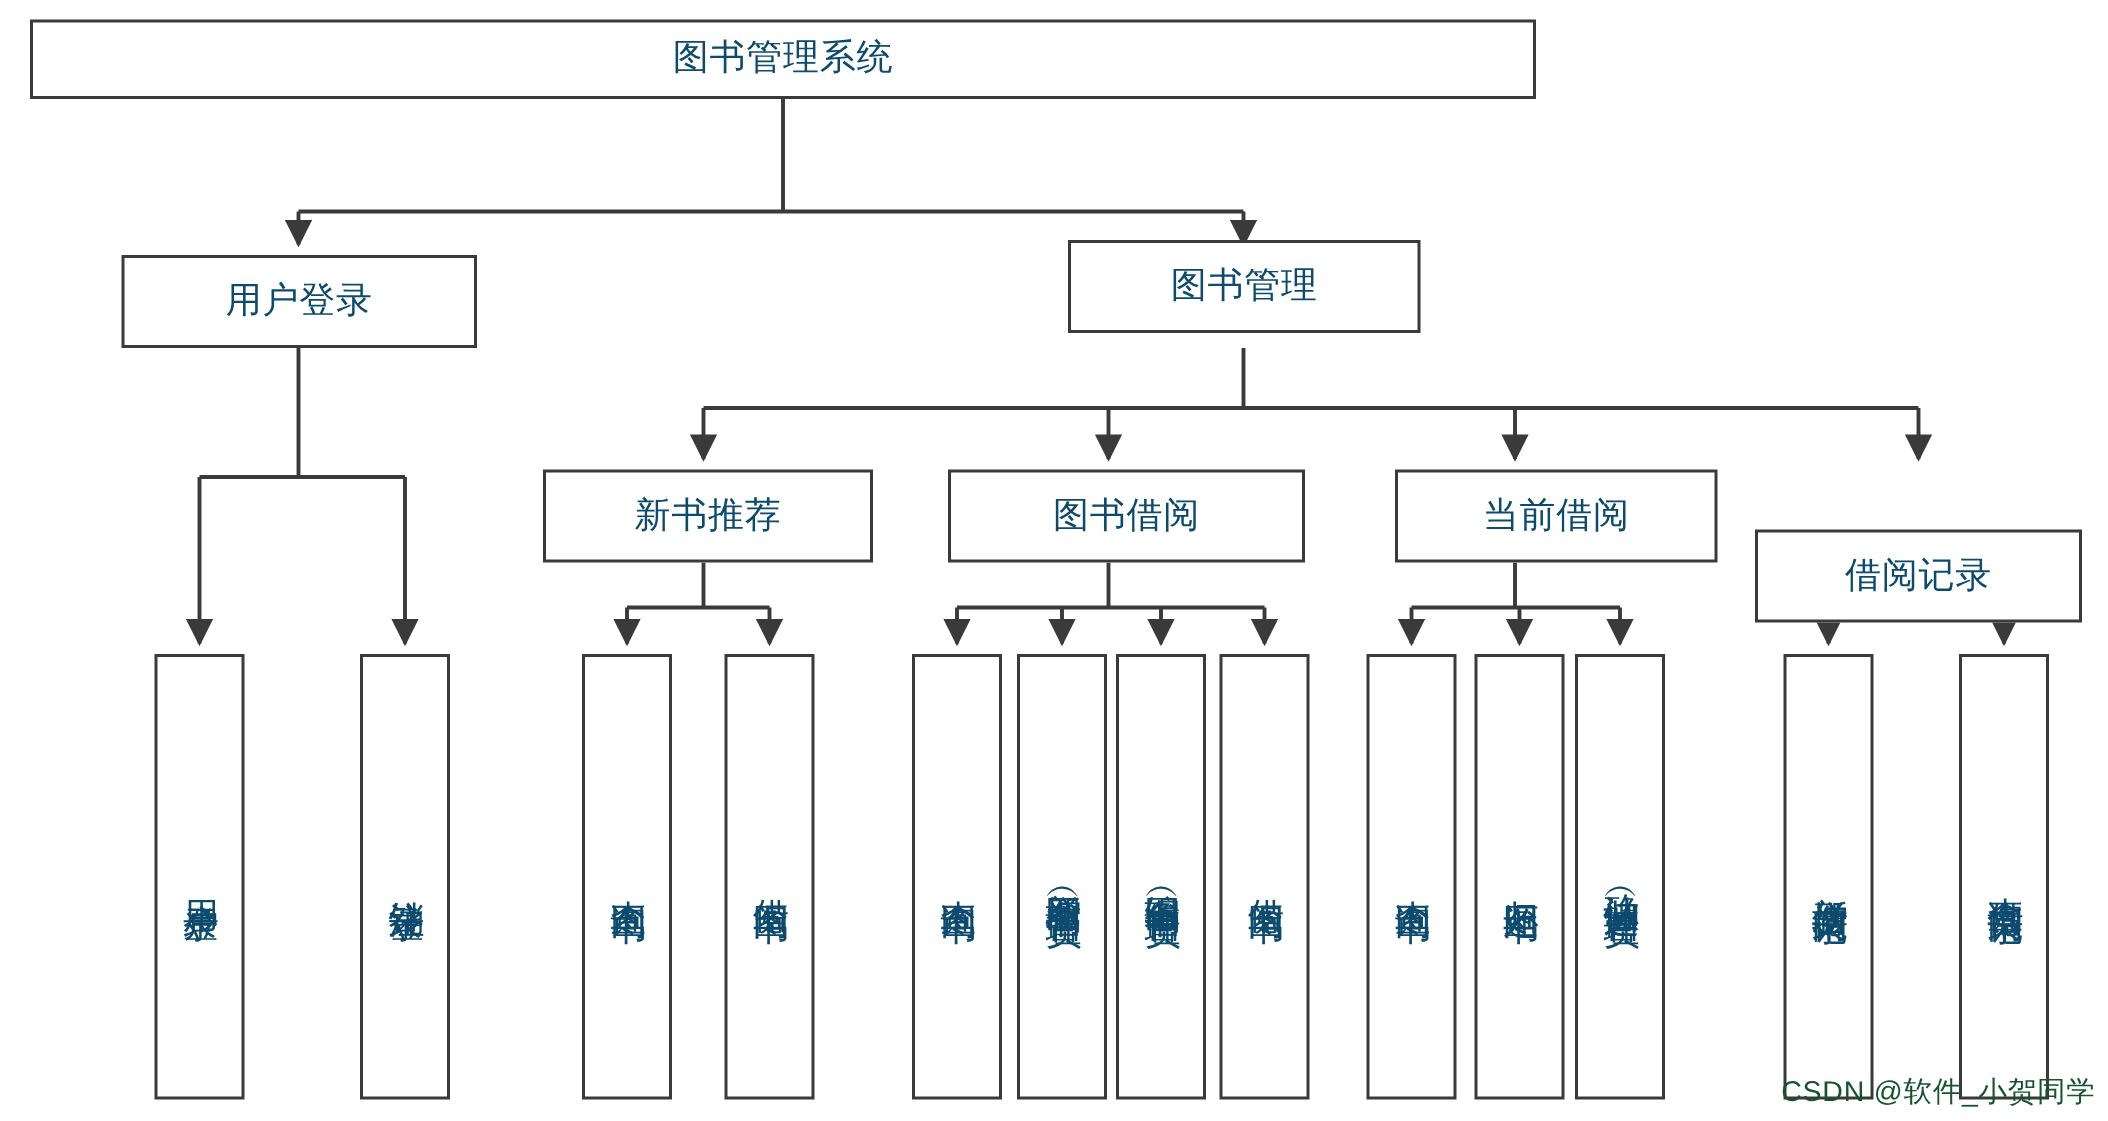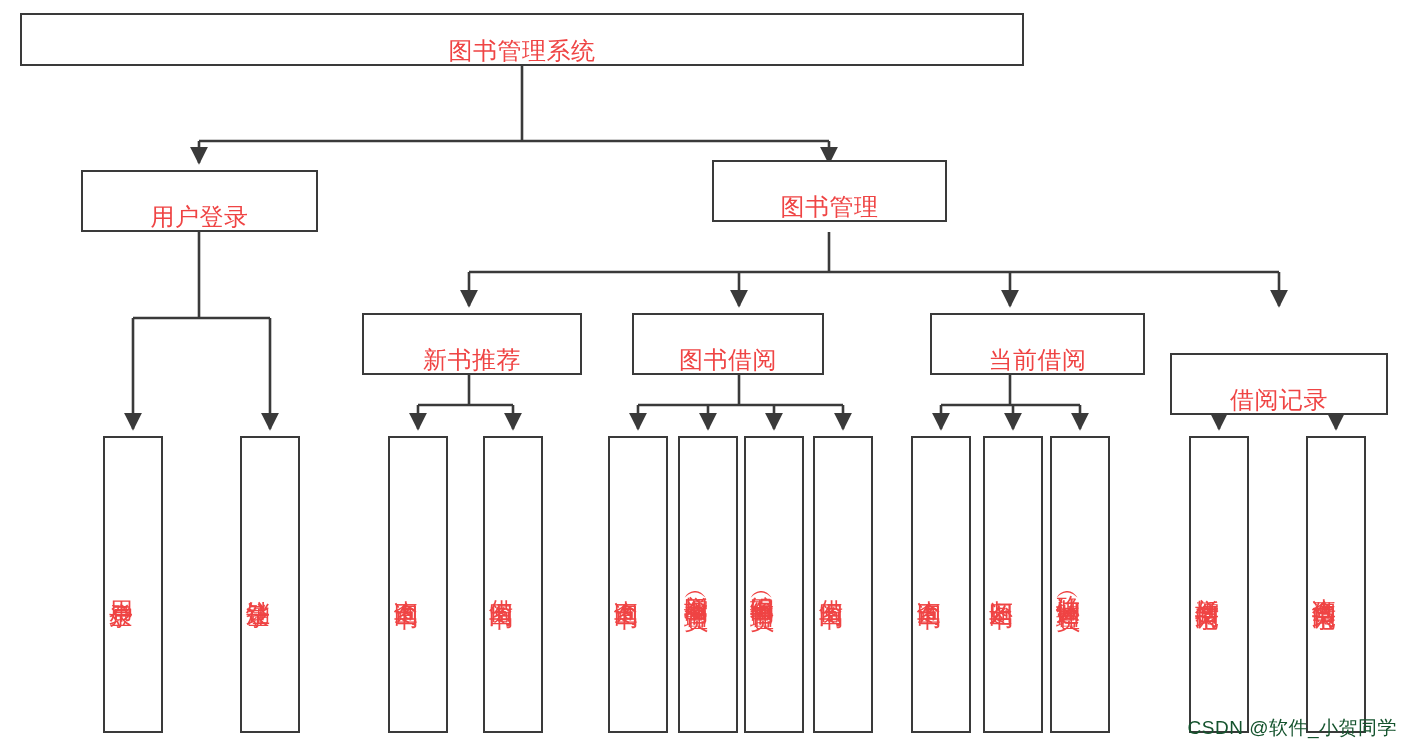--- a/index.html
+++ b/index.html
@@ -24,23 +24,23 @@
     width: 1405px;
     height: 747px;
     pointer-events: none;
   }
   .node {
     position: absolute;
     box-sizing: border-box;
     background: #ffffff;
     border: 2px solid #3a3a3a;
     display: flex;
-    align-items: flex-end;
+    align-items: center;
     justify-content: center;
-    color: #ef4444;
+    color: #0c4a6e;
   }
   .node.horiz {
     font-size: 24px;
     letter-spacing: 0.5px;
     line-height: 1.1;
   }
   .node.vert {
     writing-mode: vertical-rl;
     text-orientation: upright;
     font-size: 24px;
@@ -128,21 +128,21 @@
         <span class="label">用户登录</span>
       </div>
       <div class="node horiz" style="left: 712px; top: 160px; width: 235px; height: 62px;">
         <span class="label">图书管理</span>
       </div>
     </div>
   <div id="level3-layer">
       <div class="node horiz" style="left: 362px; top: 313px; width: 220px; height: 62px;">
         <span class="label">新书推荐</span>
       </div>
-      <div class="node horiz" style="left: 632px; top: 313px; width: 192px; height: 62px;">
+      <div class="node horiz" style="left: 632px; top: 313px; width: 238px; height: 62px;">
         <span class="label">图书借阅</span>
       </div>
       <div class="node horiz" style="left: 930px; top: 313px; width: 215px; height: 62px;">
         <span class="label">当前借阅</span>
       </div>
       <div class="node horiz" style="left: 1170px; top: 313px; width: 218px; height: 62px; margin-top: 40px;">
         <span class="label">借阅记录</span>
       </div>
     </div>
   <div id="leaf-layer">

